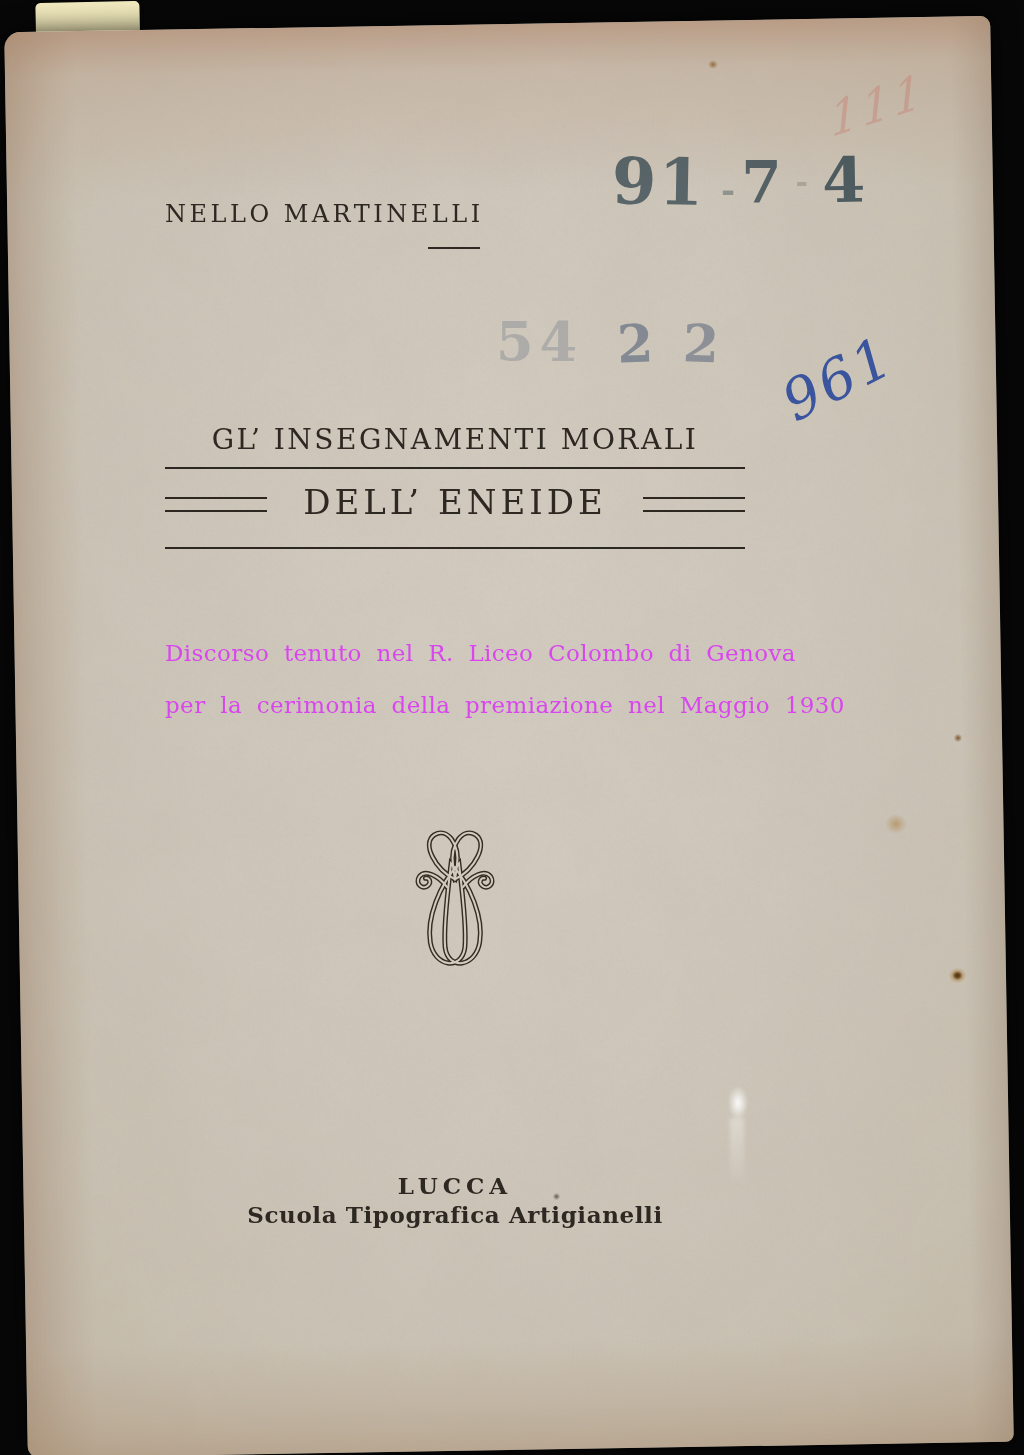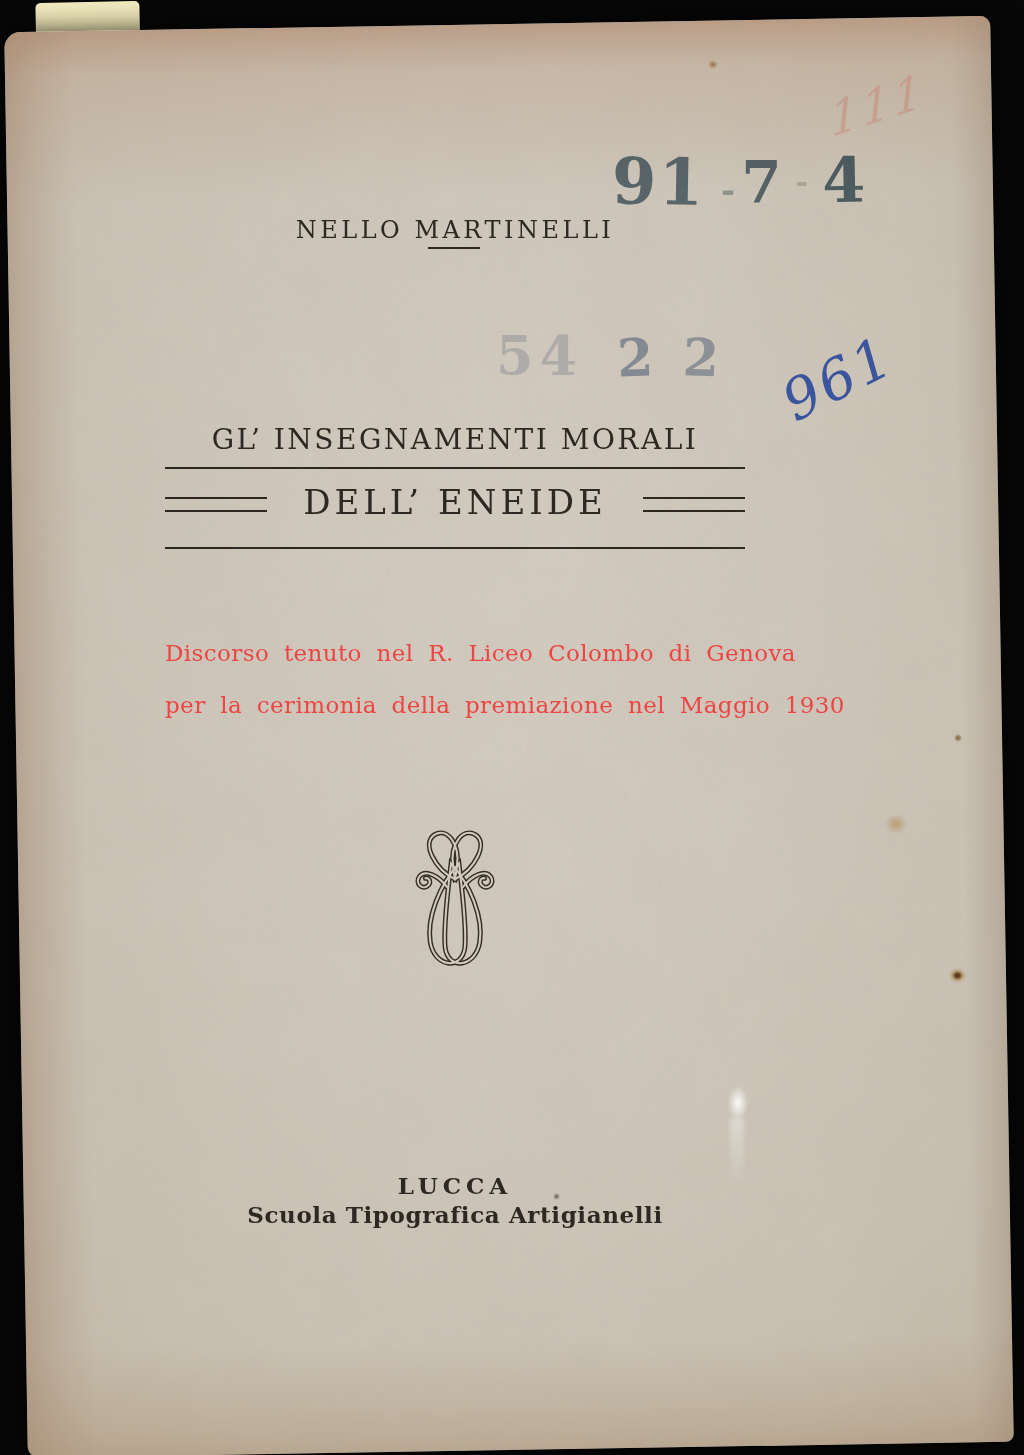--- a/index.html
+++ b/index.html
@@ -26,51 +26,51 @@
   .edge-bottom{position:absolute;left:0;bottom:0;right:0;height:110px;
                background:linear-gradient(0deg,rgba(165,130,92,.35),rgba(165,130,92,0));}
   .edge-right{position:absolute;right:0;top:0;bottom:0;width:40px;
               background:linear-gradient(270deg,rgba(140,115,92,.22),rgba(140,115,92,0));}
   .noise{position:absolute;inset:0;width:100%;height:100%;}
 
   
   .content{position:absolute;inset:0;color:#2d2822;}
   .content > *{position:absolute;}
 
-  .author{left:165px;top:216px;width:580px;text-align:center;
+  .author{left:165px;top:200px;width:580px;text-align:left;
           font-size:24px;letter-spacing:3.5px;white-space:nowrap;}
   .author-rule{left:428px;top:247px;width:52px;height:2px;background:#2d2822;}
 
   .title-block{left:165px;top:423px;width:580px;}
   .t1{font-size:28px;letter-spacing:2.5px;text-align:center;white-space:nowrap;}
   .rule{height:2px;background:#2d2722;margin-top:11px;}
   .t2row{margin-top:13px;display:flex;align-items:center;justify-content:space-between;}
   .dbl{width:102px;height:11px;border-top:2.5px solid #2d2722;border-bottom:2.5px solid #2d2722;}
   .t2{font-size:34px;letter-spacing:4px;white-space:nowrap;padding-bottom:4px;}
   .rule2{margin-top:21px;}
 
   .sub{left:165px;width:580px;text-align:center;font-size:23px;
-       word-spacing:7px;letter-spacing:.4px;color:#ef4444;white-space:nowrap;}
+       word-spacing:7px;letter-spacing:.4px;color:#d946ef;white-space:nowrap;}
   .sub1{top:640px;} .sub2{top:692px;}
 
   .imprint-city{left:165px;top:1172px;width:580px;text-align:center;
                 font-size:23px;font-weight:bold;letter-spacing:5px;}
   .imprint-pub{left:165px;top:1201px;width:580px;text-align:center;
                font-size:23px;font-weight:bold;letter-spacing:.6px;}
 
   
   .stamp-top{left:612px;top:144px;display:flex;align-items:flex-start;
              font-weight:bold;color:#5a7282;filter:blur(.45px);mix-blend-mode:multiply;}
   .stamp-top .s1{font-size:64px;letter-spacing:2px;transform:rotate(1deg);opacity:.88;}
   .stamp-top .sep1{font-size:34px;margin:26px 6px 0 16px;opacity:.45;}
   .stamp-top .s2{font-size:58px;margin-top:4px;opacity:.9;}
   .stamp-top .sep2{font-size:30px;margin:20px 4px 0 14px;opacity:.3;color:#8a7d75;}
   .stamp-top .s3{font-size:62px;margin-left:10px;transform:rotate(-1deg);opacity:.95;}
 
-  .stamp-mid{left:496px;top:324px;display:flex;align-items:flex-end;
+  .stamp-mid{left:496px;top:310px;display:flex;align-items:flex-end;
              font-weight:bold;color:#6d82a8;filter:blur(.6px);mix-blend-mode:multiply;}
   .stamp-mid .m1{font-size:54px;letter-spacing:6px;opacity:.28;}
   .stamp-mid .m2{font-size:52px;margin-left:34px;opacity:.62;transform:rotate(-2deg);}
   .stamp-mid .m3{font-size:52px;margin-left:30px;opacity:.55;transform:rotate(2deg);}
 
   .handwritten{left:780px;top:346px;font-style:italic;font-size:56px;
                color:#2e4c9c;transform:rotate(-27deg);letter-spacing:3px;opacity:.92;}
   .pencil{left:828px;top:78px;font-size:46px;font-style:italic;
           color:rgba(200,118,105,.38);transform:rotate(-18deg) skewX(-14deg);letter-spacing:4px;}
 

